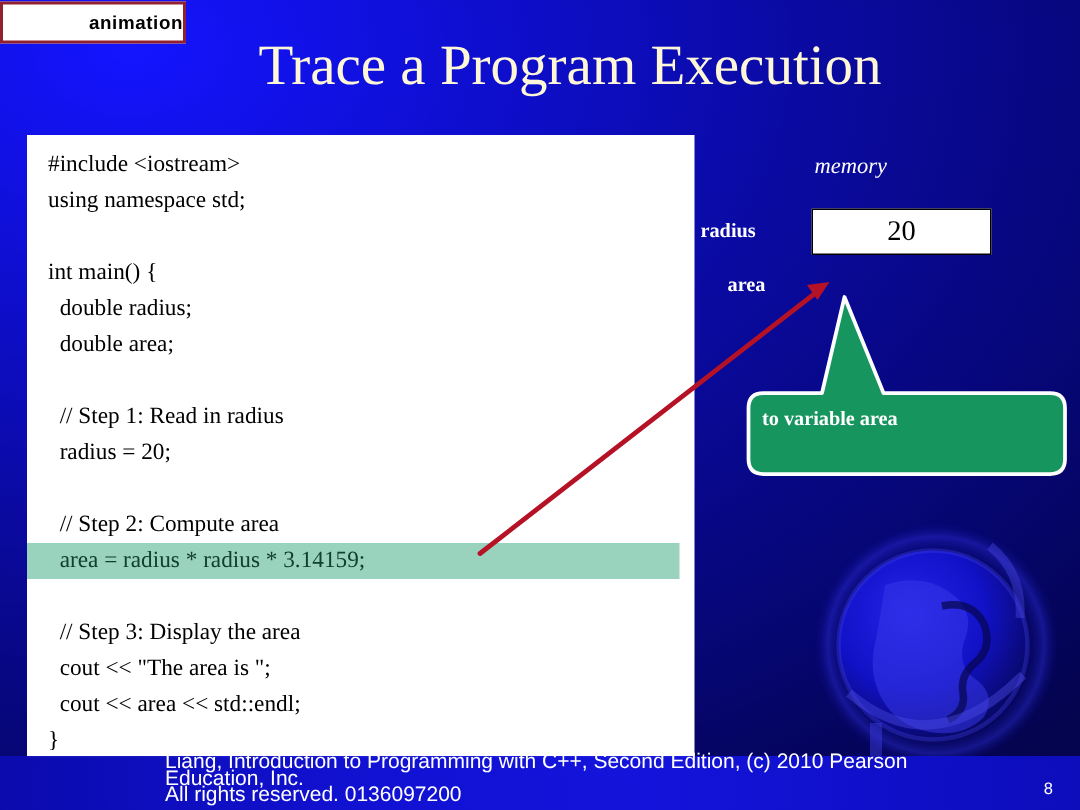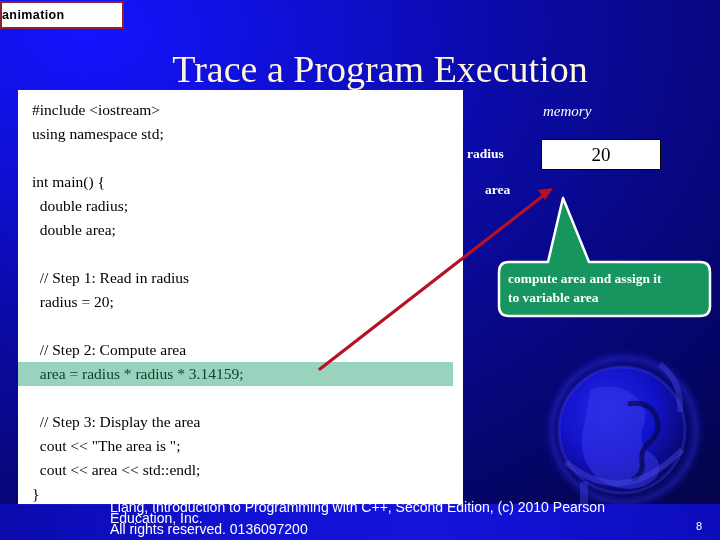--- a/index.html
+++ b/index.html
@@ -33,41 +33,41 @@
     position: absolute;
     left: 0px;
     top: 1px;
     width: 124px;
     height: 28px;
     background: #ffffff;
     border: 2px solid #8f2131;
     box-sizing: border-box;
     display: flex;
     align-items: center;
-    justify-content: flex-start;
+    justify-content: flex-end;
     font-family: "Liberation Sans", "DejaVu Sans", sans-serif;
     font-weight: bold;
     font-size: 12.5px;
     color: #000000;
     letter-spacing: 0.4px;
+    padding-left: 12px;
   }
 
   
   .slide-title {
     position: absolute;
     left: 120px;
     top: 24px;
     width: 520px;
     text-align: center;
     font-size: 38px;
     color: #fdf7d8;
     font-family: "Liberation Serif", "DejaVu Serif", serif;
     white-space: nowrap;
     line-height: 1.08;
-    margin-top: 25px;
   }
 
   
   .code-panel {
     position: absolute;
     left: 18px;
     top: 90px;
     width: 445px;
     height: 415px;
     background: #ffffff;
@@ -257,21 +257,20 @@
                Z" fill="#17955f" stroke="#ffffff" stroke-width="2.5" stroke-linejoin="round"></path>
     </g>
 
     <g>
       <line x1="320" y1="369" x2="548" y2="192" stroke="#b51226" stroke-width="3.2" stroke-linecap="round"></line>
       <polygon points="553,188 538,190 545,200" fill="#b51226"></polygon>
     </g>
   </svg>
 
   <div class="callout-text">
-    <div>compute area and assign it</div>
     <div>to variable area</div>
   </div>
 
   <div class="footer-band"></div>
   <div class="footer-text">
     <div>Liang, Introduction to Programming with C++, Second Edition, (c) 2010 Pearson Education, Inc.</div>
     <div>All rights reserved. 0136097200</div>
   </div>
   <div class="page-num">8</div>
 

